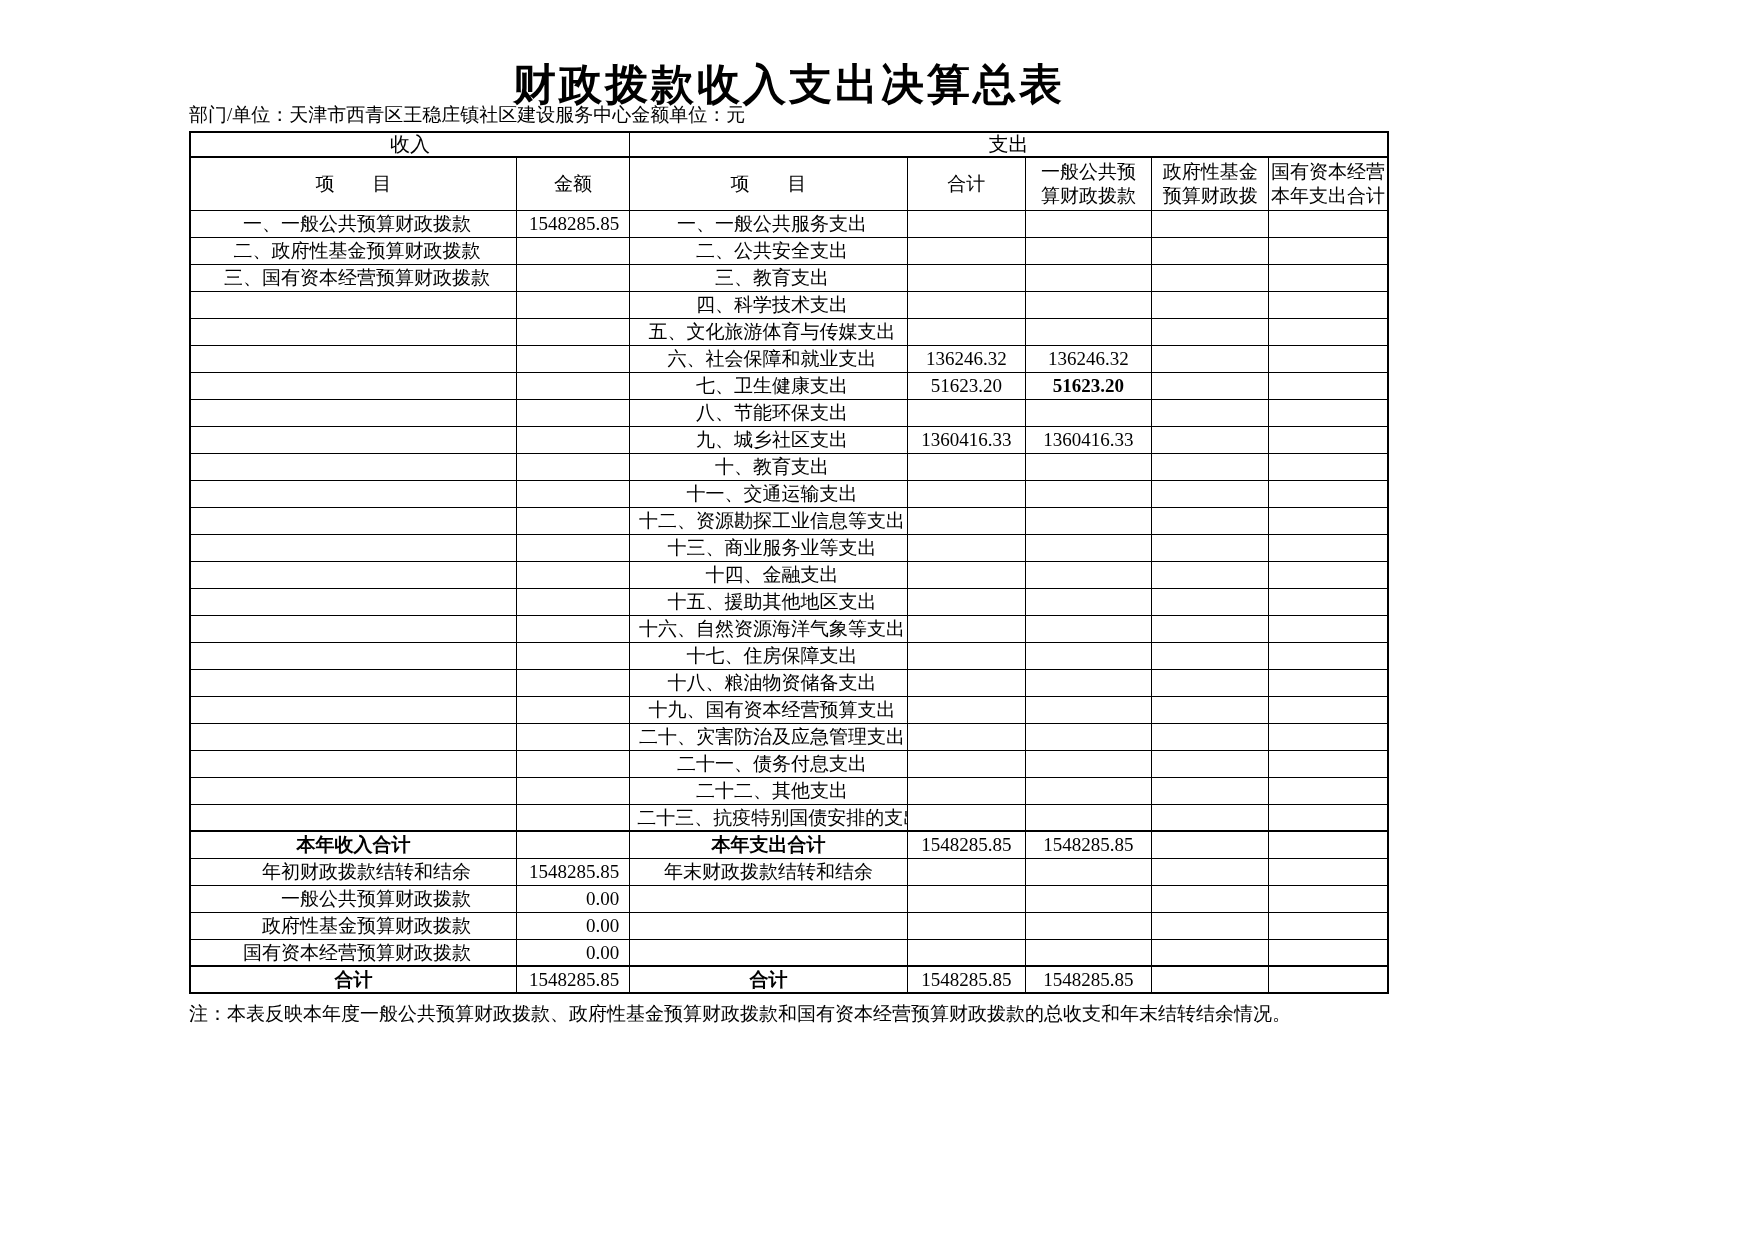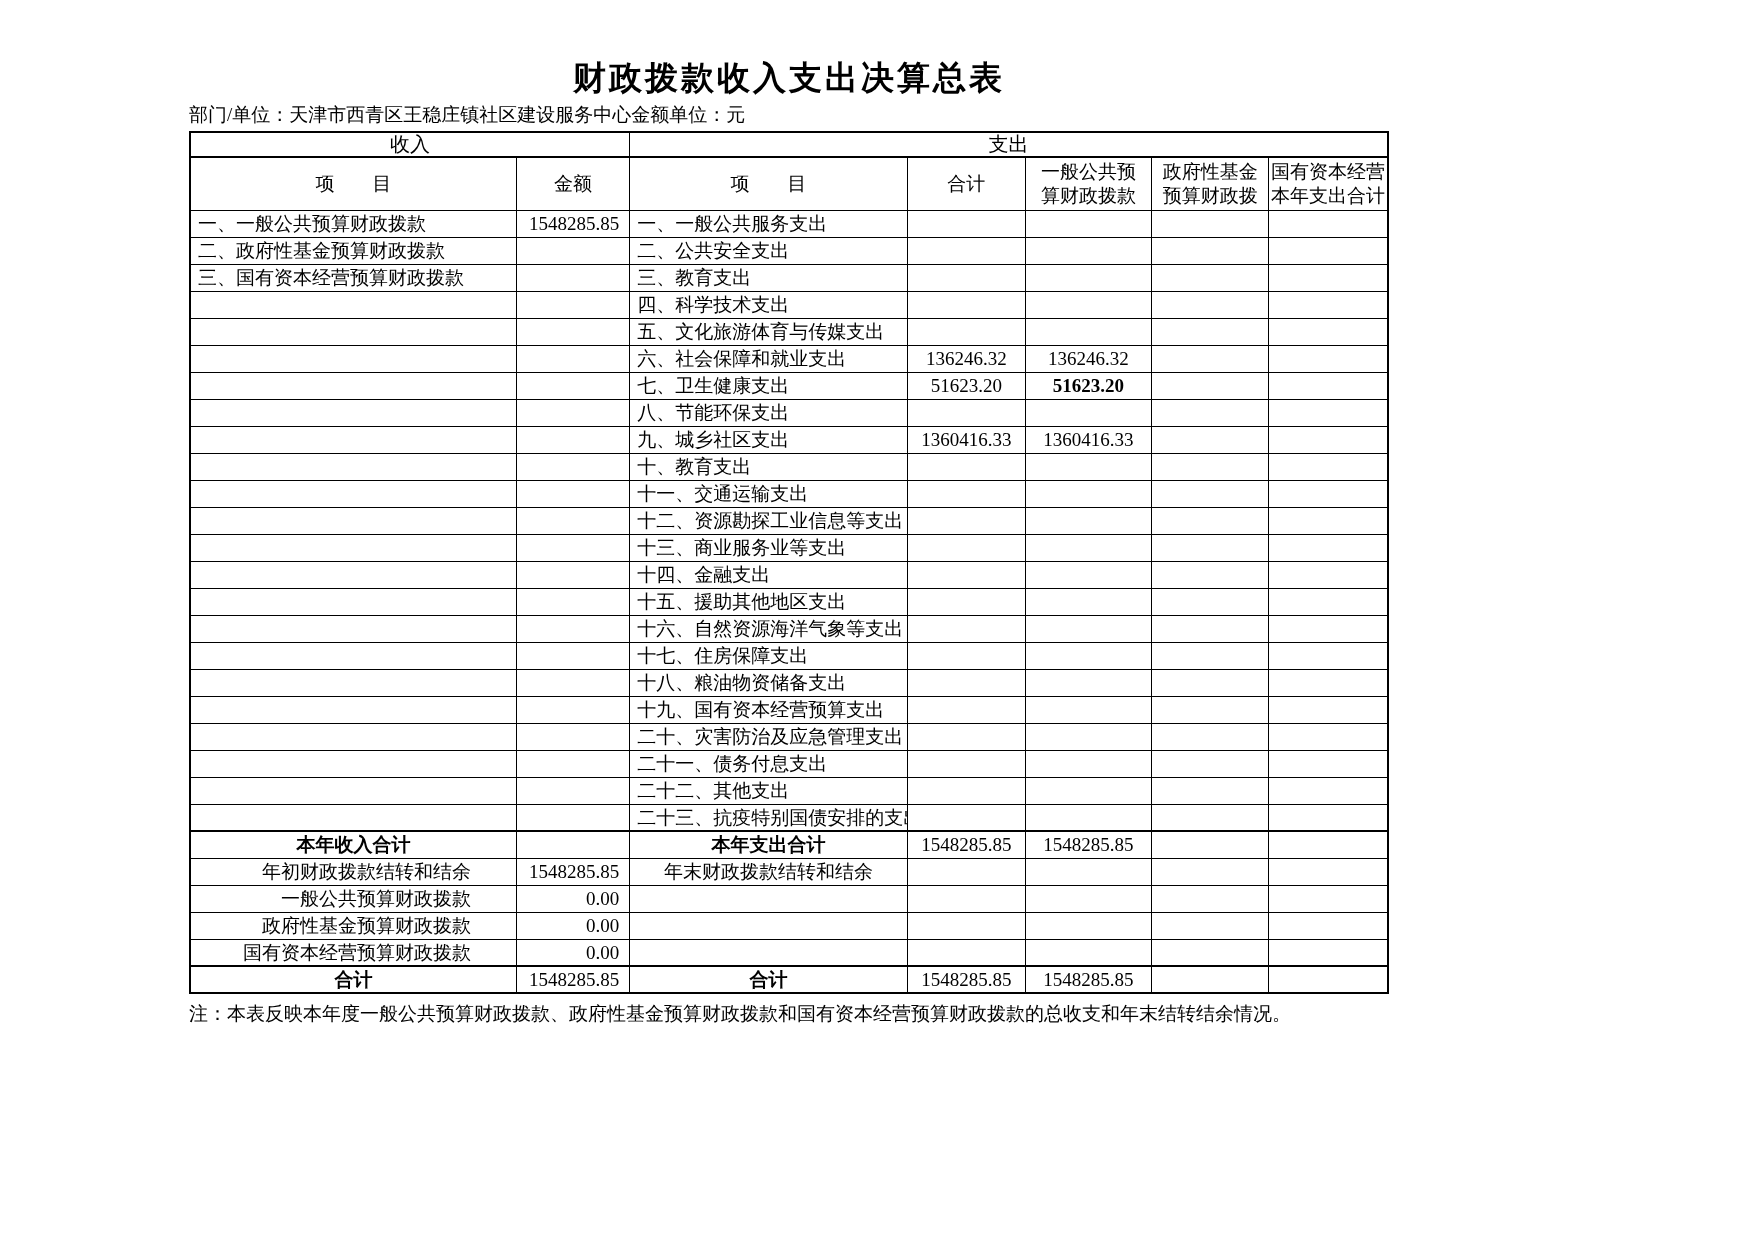--- a/index.html
+++ b/index.html
@@ -1,32 +1,32 @@
 <!DOCTYPE html>
 <html><head>
 <meta charset="utf-8">
 <style>
   html,body{margin:0;padding:0;background:#fff;color:#000;}
   body{width:1754px;height:1241px;font-family:"Liberation Serif","DejaVu Serif",serif;}
   .sheet{position:relative;width:1754px;height:1241px;background:#fff;overflow:hidden;}
   .title{position:absolute;top:56px;left:189px;width:1200px;text-align:center;
-         font-size:33px;font-weight:bold;letter-spacing:3px;}
+         font-size:43px;font-weight:bold;letter-spacing:3px;}
   .meta{position:absolute;top:103px;left:189px;width:1200px;display:flex;
         justify-content:flex-start;font-size:19px;line-height:24px;}
   table.budget{position:absolute;top:131px;left:189px;width:1200px;
         border-collapse:collapse;table-layout:fixed;border:2px solid #000;}
   td,th{border:1px solid #000;font-size:19px;font-weight:normal;padding:0;
         overflow:hidden;white-space:nowrap;line-height:23px;}
   tr.sec-row{height:15px;}
   tr.sec-row th{border-bottom:2px solid #000;font-size:20px;}
   tr.col-row{height:53px;}
   tr.col-row th{text-align:center;}
   tbody tr{height:27px;}
   .hdr2 div{line-height:24px;}
-  .lbl{text-align:left;padding-left:7px;}
+  .lbl{text-align:center;padding-left:7px;}
   .amt-r{text-align:right;padding-right:10px;}
   .amt-c{text-align:center;}
   .ctr{text-align:center;}
   .sum-lbl-r{text-align:right;padding-right:45px;padding-left:20px;}
   .bold{font-weight:bold;}
   tr.thick-top td{border-top:2px solid #000;}
   .note{position:absolute;top:1001px;left:189px;width:1400px;font-size:19px;line-height:25px;}
 </style>
 </head>
 <body>

